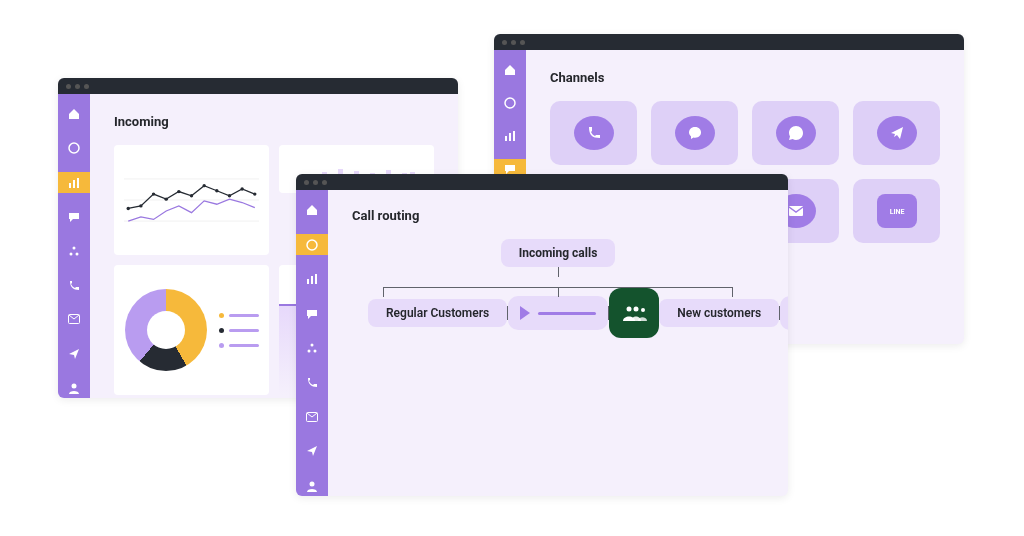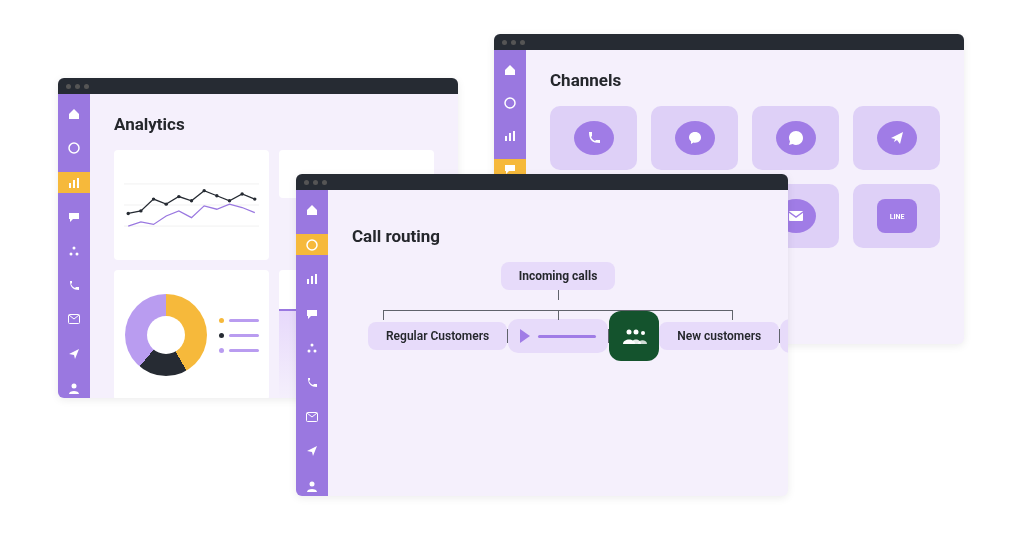--- a/index.html
+++ b/index.html
@@ -37,21 +37,21 @@
       gap: 14px;
     }
     .sidebar .item {
       width: 32px; height: 26px;
       display: flex; align-items: center; justify-content: center;
       color: #fff;
       font-size: 11px;
     }
     .sidebar .item.active { background: #f6b93b; }
     .content { flex: 1; padding: 20px 24px; }
-    .page-title { font-size: 17px; font-weight: 700; color: #25272c; margin-bottom: 16px; }
+    .page-title { font-size: 13px; font-weight: 700; color: #25272c; margin-bottom: 16px; }
 
     
     #win-analytics { left: 58px; top: 78px; width: 400px; height: 320px; }
     .charts-grid { display: grid; grid-template-columns: 1fr 1fr; gap: 10px; }
     .chart-card { background: #fff; border-radius: 4px; height: 110px; position: relative; }
     .line-chart { padding: 10px; height: 110px; }
     .bar-chart { padding: 8px; display: flex; align-items: flex-end; justify-content: center; gap: 3px; height: 48px; }
     .bar-chart .bar { width: 5px; background: #e7d9fb; }
     .donut-card { height: 130px; display: flex; align-items: center; justify-content: center; gap: 12px; }
     .donut {
@@ -82,21 +82,21 @@
     }
     .channel-icon {
       width: 40px; height: 34px; border-radius: 50%;
       background: #a07ce6;
       display: flex; align-items: center; justify-content: center;
       color: #fff;
     }
 
     
     #win-routing { left: 296px; top: 174px; width: 492px; height: 322px; }
-    .routing-content { flex: 1; padding: 36px 24px; }
+    .routing-content { flex: 1; padding: 18px 24px; }
     .flow { display: flex; flex-direction: column; align-items: center; }
     .node {
       background: #e7dbfa;
       border-radius: 8px;
       padding: 7px 18px;
       font-size: 12px;
       font-weight: 600;
       color: #25272c;
       white-space: nowrap;
     }
@@ -299,21 +299,21 @@
           </svg>
         </div>
       <div class="item">
           <svg width="12" height="12">
             <circle cx="6" cy="4" r="2.5" fill="currentColor"></circle>
             <path d="M1 12 C1 8 11 8 11 12 Z" fill="currentColor"></path>
           </svg>
         </div>
     </div>
     <div class="content">
-      <div class="page-title">Analytics</div>
+      <div class="page-title">Incoming</div>
       <div class="charts-grid">
         <div class="chart-card line-chart">
           <svg width="100%" height="90" viewBox="0 0 160 90">
             <line x1="0" y1="20" x2="160" y2="20" stroke="#eee"></line>
             <line x1="0" y1="45" x2="160" y2="45" stroke="#eee"></line>
             <line x1="0" y1="70" x2="160" y2="70" stroke="#eee"></line>
             <polyline points="5,55 20,52 35,38 50,44 65,35 80,40 95,28 110,34 125,40 140,32 155,38" fill="none" stroke="#262b33" stroke-width="1.5"></polyline>
             <polyline points="5,70 20,65 35,68 50,58 65,52 80,60 95,46 110,50 125,44 140,48 155,54" fill="none" stroke="#9a78e0" stroke-width="1.5"></polyline>
             <g fill="#262b33">
                 <circle cx="5" cy="55" r="2"></circle>

